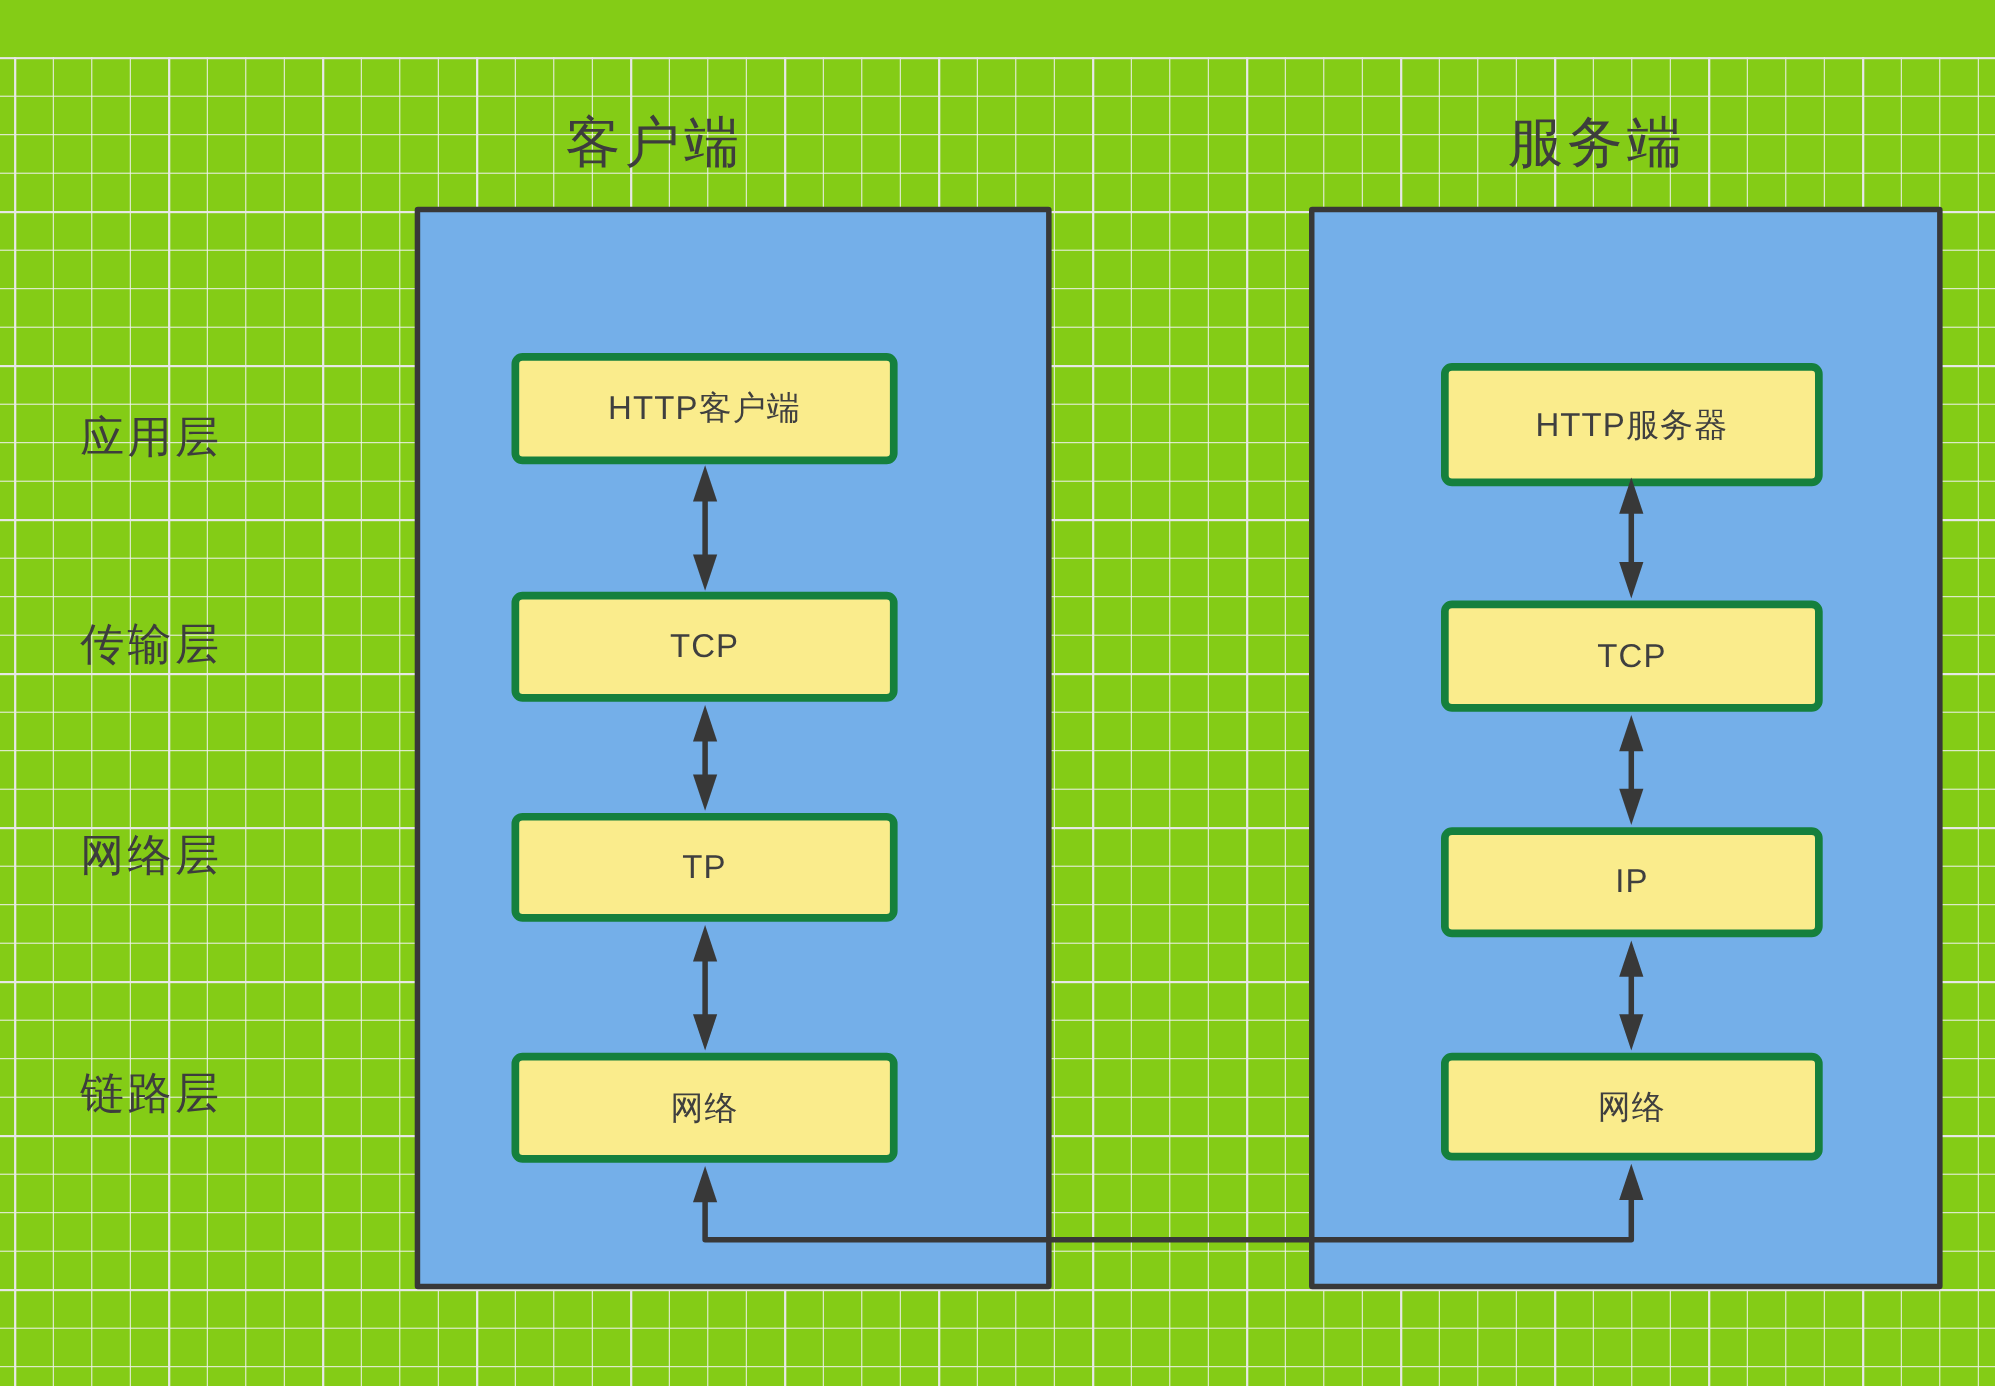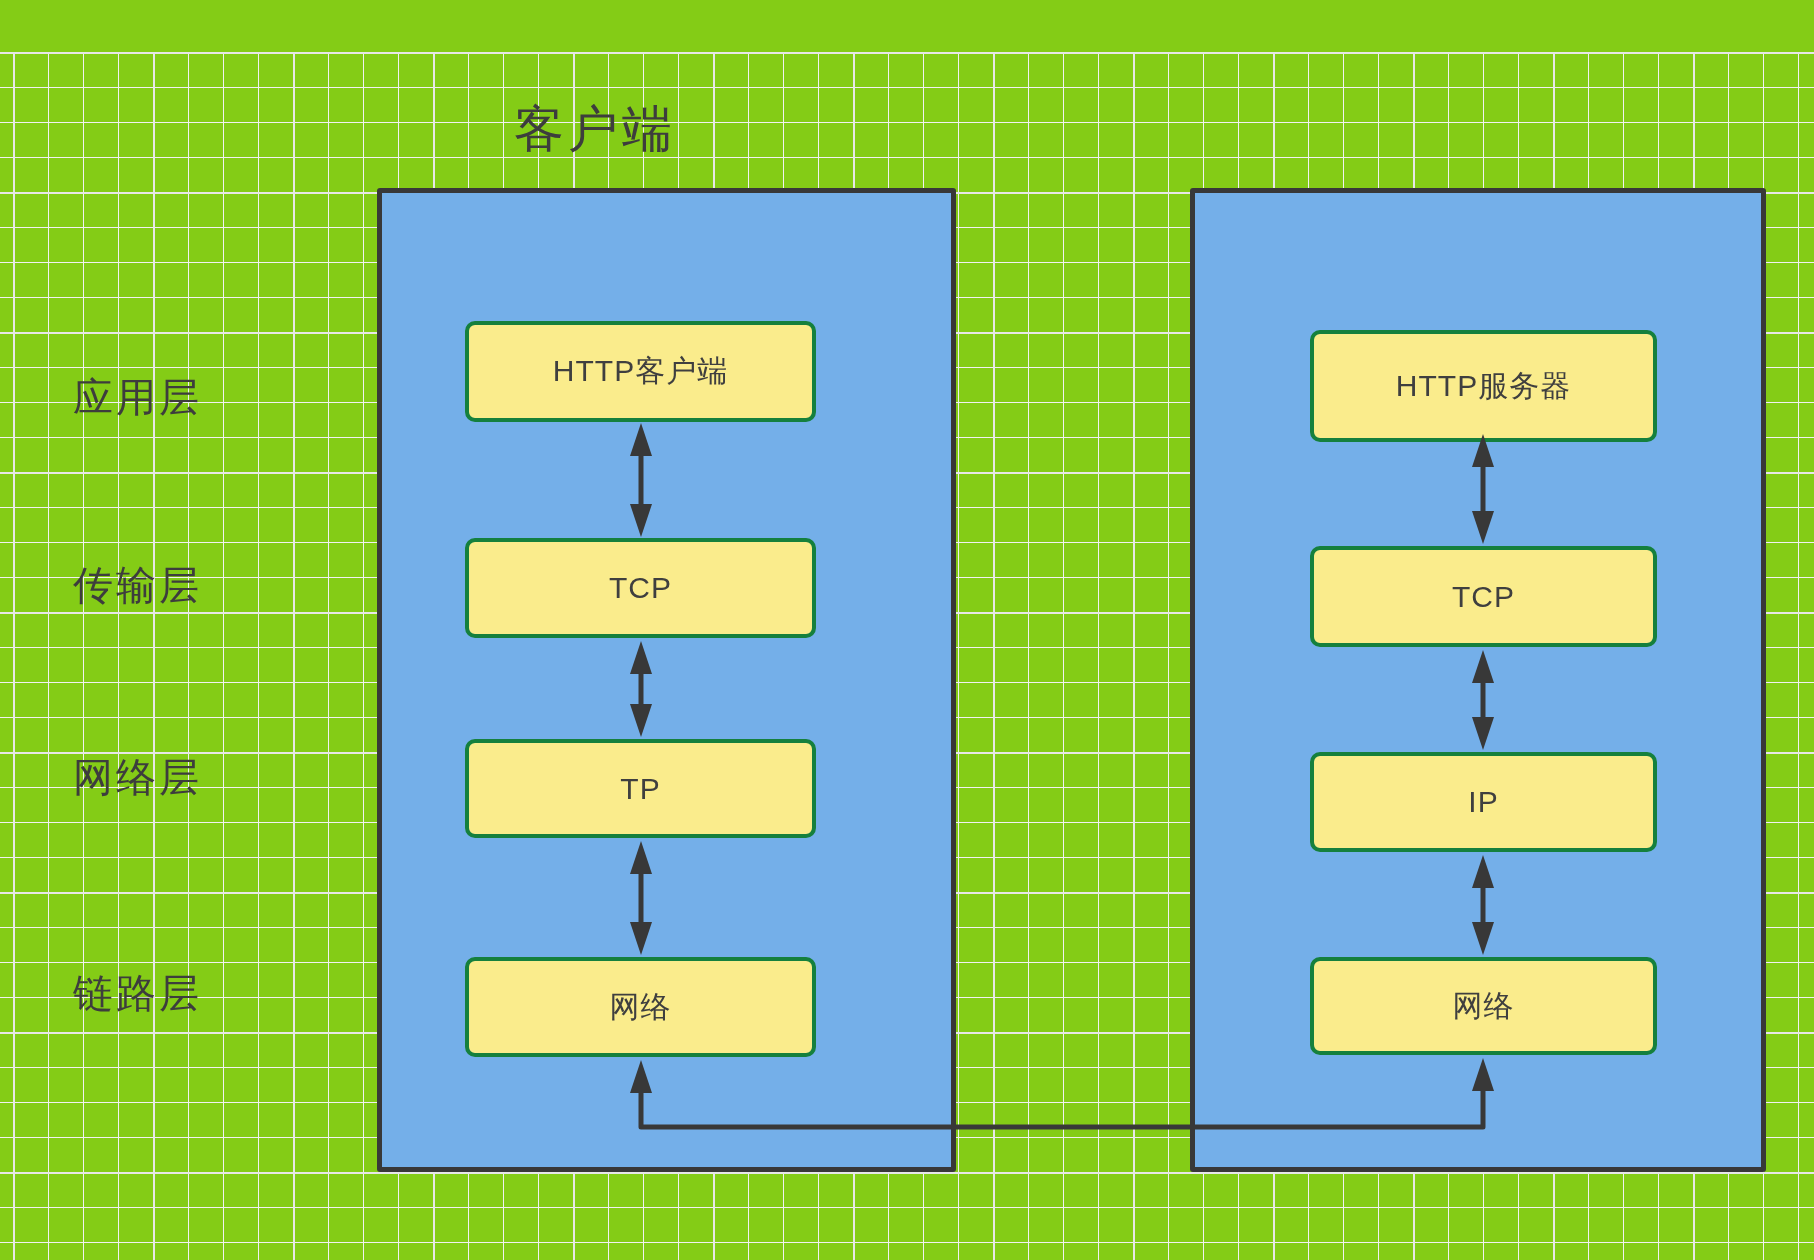--- a/index.html
+++ b/index.html
@@ -59,21 +59,21 @@
     background: #74afe9;
     border: 5px solid #383838;
     border-radius: 3px;
   }
   .container-box.client { left: 377px; top: 188px; width: 579px; height: 984px; }
   .container-box.server { left: 1190px; top: 188px; width: 576px; height: 984px; }
 
   .node {
     position: absolute;
     background: #faec8c;
-    border: 4px solid #15803d;
+    border: 7px solid #15803d;
     border-radius: 10px;
     display: flex;
     align-items: center;
     justify-content: center;
     font-size: 30px;
     color: #3f3f3f;
     letter-spacing: 1px;
   }
   
   .node.c0 { left: 465px; top: 321px; width: 351px; height: 101px; }
@@ -102,20 +102,21 @@
   svg.arrows polygon { fill: #383838; }
 </style>
 </head>
 <body>
 
 <div class="canvas">
 
   <div class="grid-bg"></div>
 
   <div class="title client">客户端</div>
+  <div class="title server">服务端</div>
 
   <div class="layer-label l0">应用层</div>
   <div class="layer-label l1">传输层</div>
   <div class="layer-label l2">网络层</div>
   <div class="layer-label l3">链路层</div>
 
   <div class="container-box client"></div>
   <div class="container-box server"></div>
 
   <div class="node c0">HTTP客户端</div>

